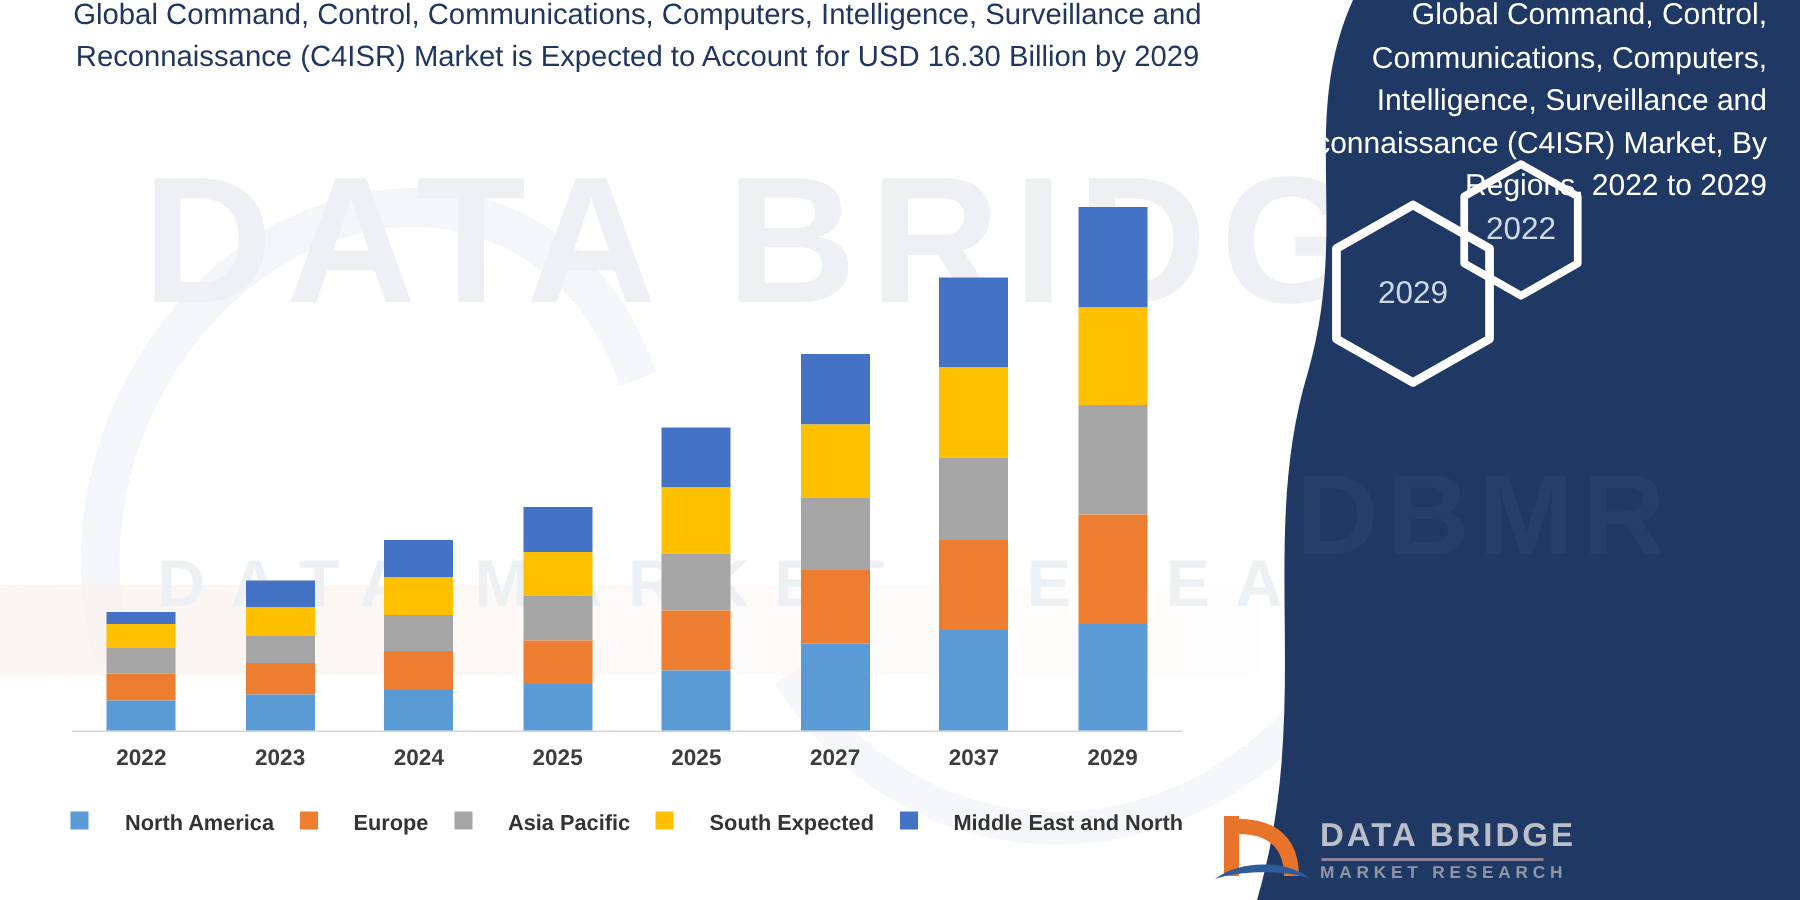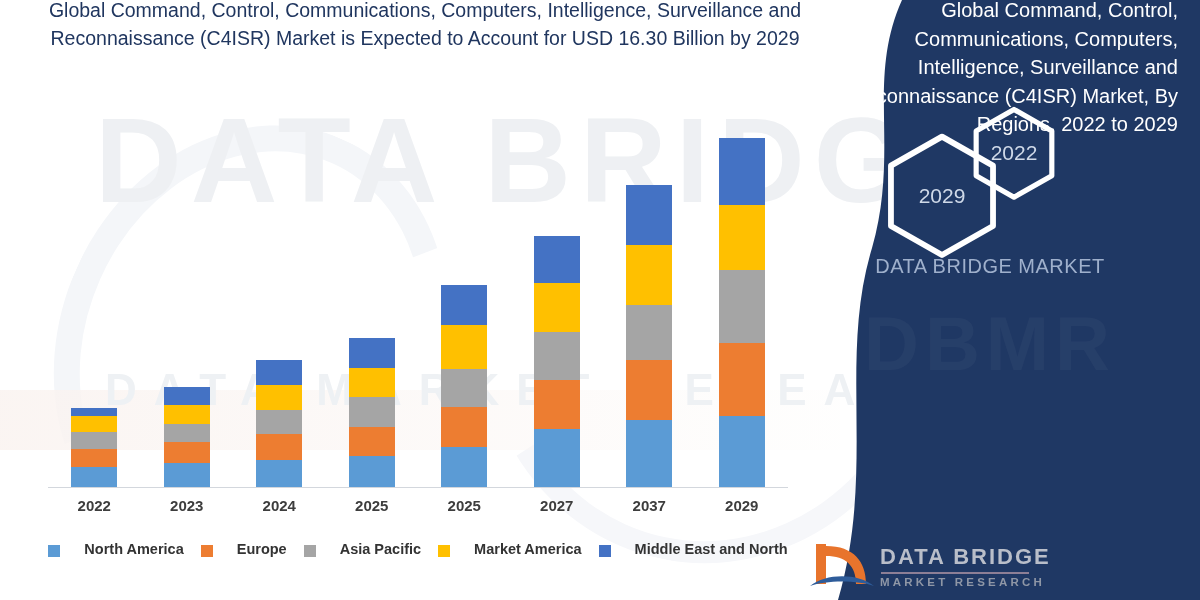--- a/index.html
+++ b/index.html
@@ -158,21 +158,21 @@
     top: 541px;
     width: 740px;
     display: flex;
     justify-content: center;
     align-items: center;
     gap: 17px;
     flex-wrap: nowrap;
   }
   .leg-item {
     display: flex;
-    align-items: flex-end;
+    align-items: flex-start;
     gap: 24px;
     white-space: nowrap;
   }
   .leg-swatch {
     width: 12px;
     height: 12px;
     flex: 0 0 auto;
   }
   .leg-text {
     font-size: 14.5px;
@@ -395,21 +395,21 @@
         <div class="leg-item">
           <span class="leg-swatch" style="background: rgb(237, 125, 49);"></span>
           <span class="leg-text">Europe</span>
         </div>
         <div class="leg-item">
           <span class="leg-swatch" style="background: rgb(165, 165, 165);"></span>
           <span class="leg-text">Asia Pacific</span>
         </div>
         <div class="leg-item">
           <span class="leg-swatch" style="background: rgb(255, 192, 0);"></span>
-          <span class="leg-text">Market America</span>
+          <span class="leg-text">South Expected</span>
         </div>
         <div class="leg-item">
           <span class="leg-swatch" style="background: rgb(68, 114, 196);"></span>
           <span class="leg-text">Middle East and North</span>
         </div>
       </div>
   </div>
 
   <div class="panel">
     <svg class="panel-bg" viewBox="0 0 420 600" preserveAspectRatio="none">
@@ -428,21 +428,20 @@
     </div>
 
     <div class="hexagon hex-2022">
       <svg viewBox="0 0 100 110">
         <polygon points="50,4 94,29 94,81 50,106 6,81 6,29" fill="none" stroke="#ffffff" stroke-width="6" stroke-linejoin="round"></polygon>
       </svg>
       <span class="hex-label">2022</span>
     </div>
 
     <div class="panel-brand">
-      <div>DATA BRIDGE MARKET</div>
     </div>
 
     <div class="logo">
       <svg width="64" height="52" viewBox="0 0 64 52" style="position:absolute;left:0;top:4px;">
         <path d="M6 4 L16 4 L16 44 L6 44 Z" fill="#E8742C"></path>
         <path d="M16 6 C 44 6 56 22 56 44 L 46 44 C 46 26 36 16 16 16 Z" fill="#E8742C"></path>
         <path d="M0 46 C 16 33 48 33 64 46 C 48 40 16 40 0 46 Z" fill="#2E5C9A"></path>
       </svg>
       <div class="logo-text">
         <div class="logo-main">DATA BRIDGE</div>

